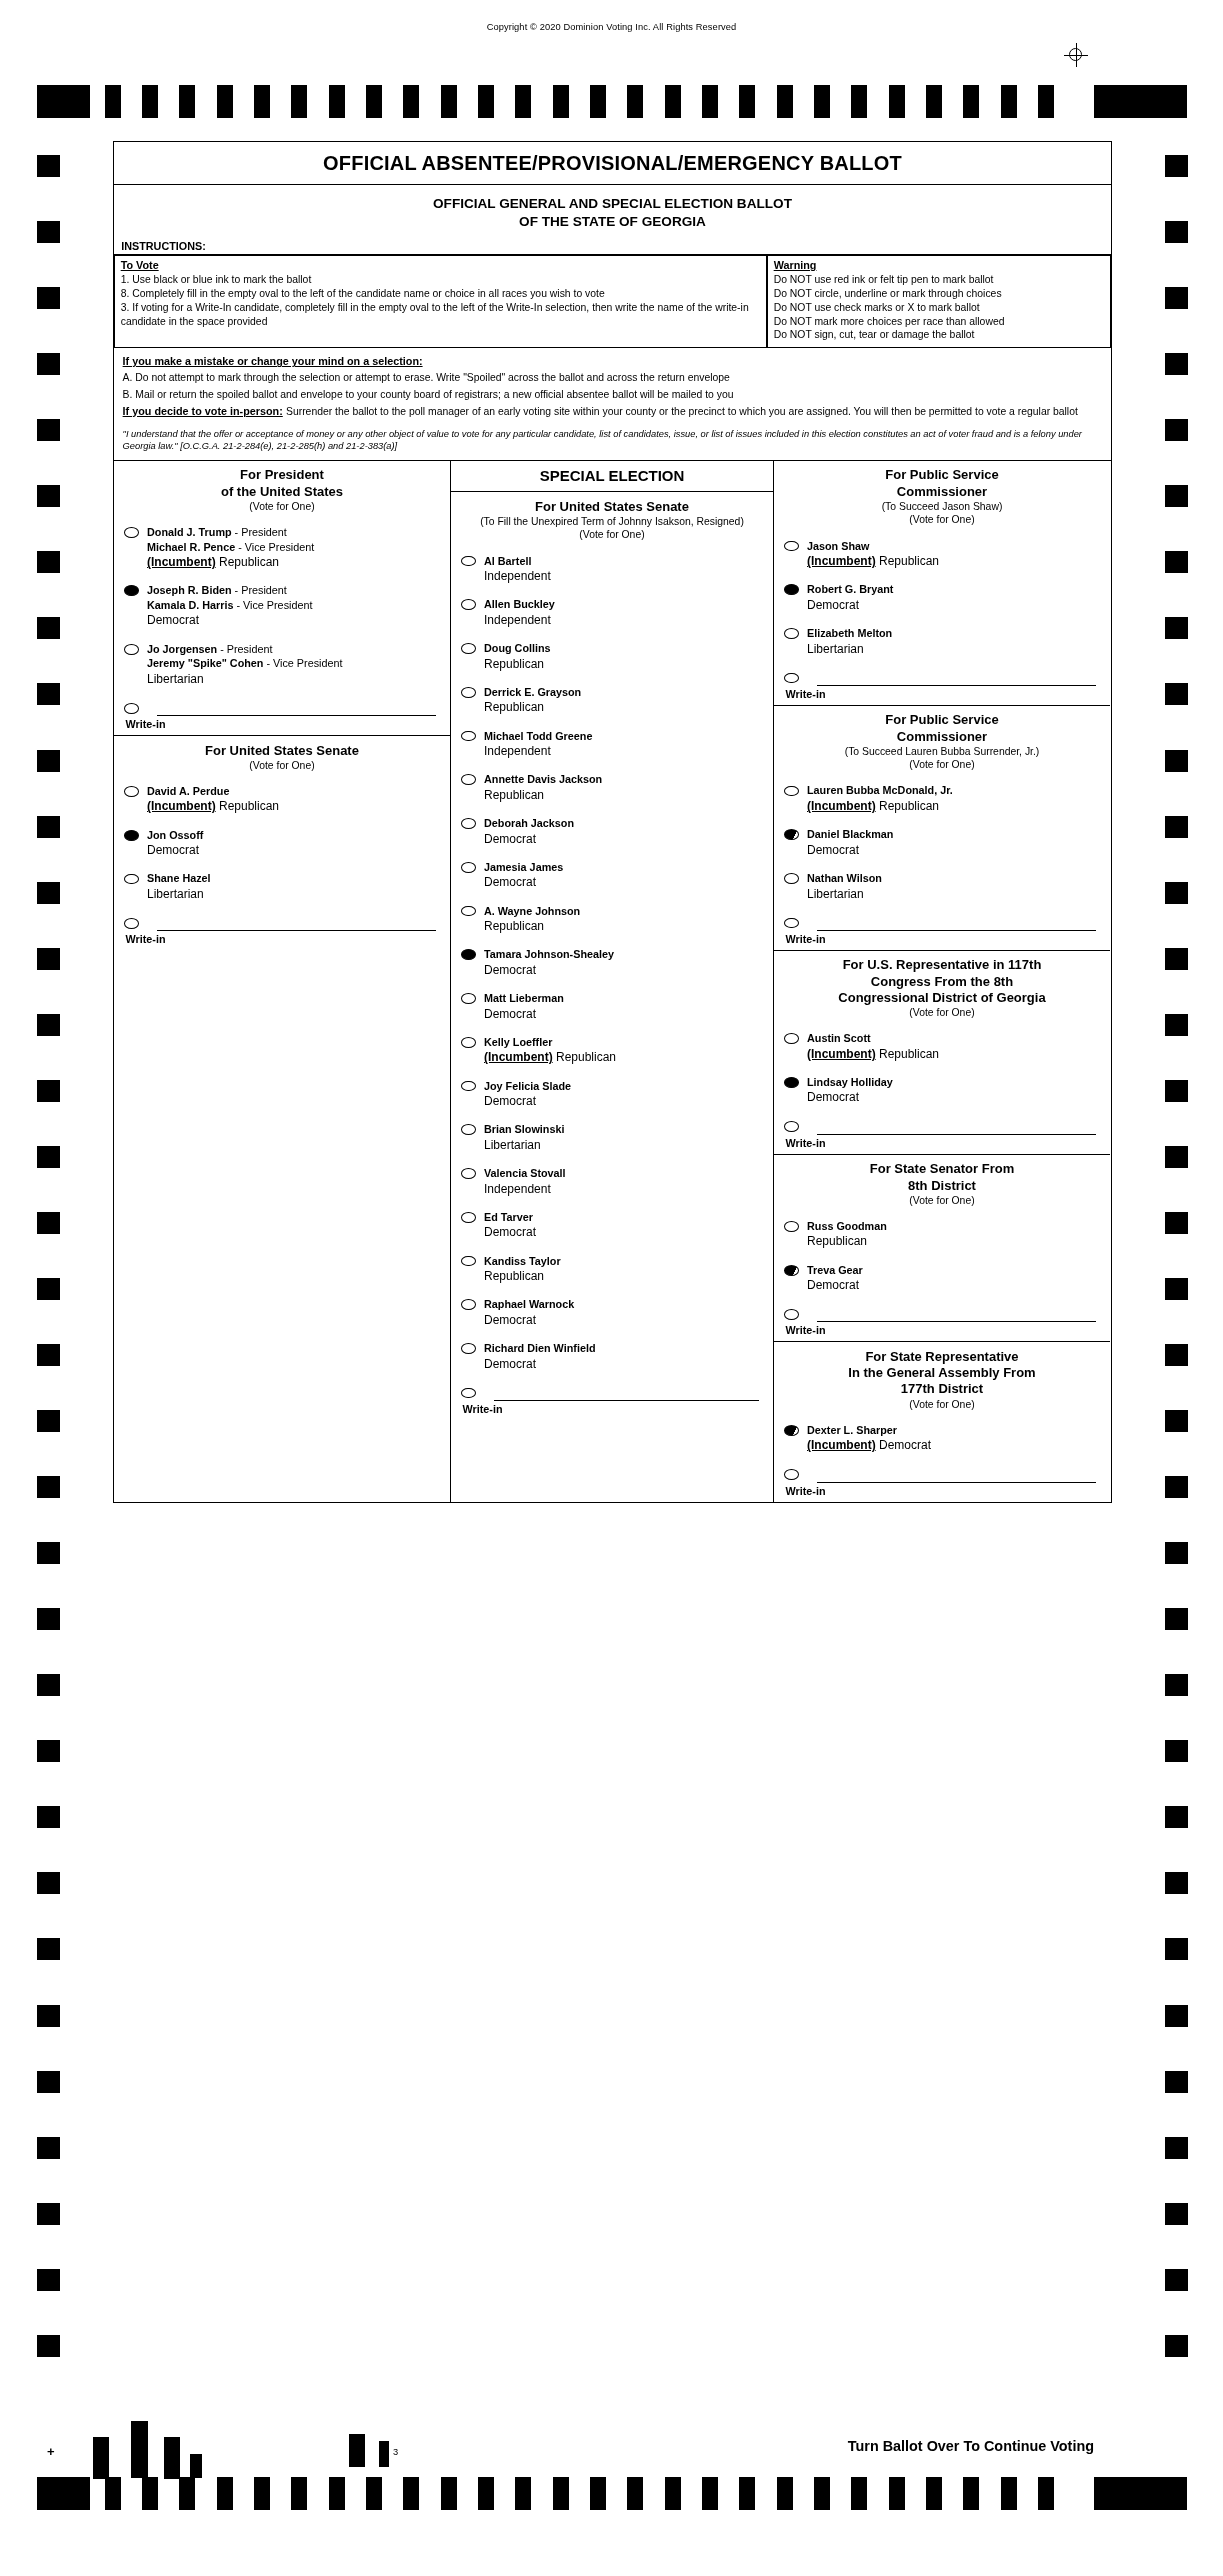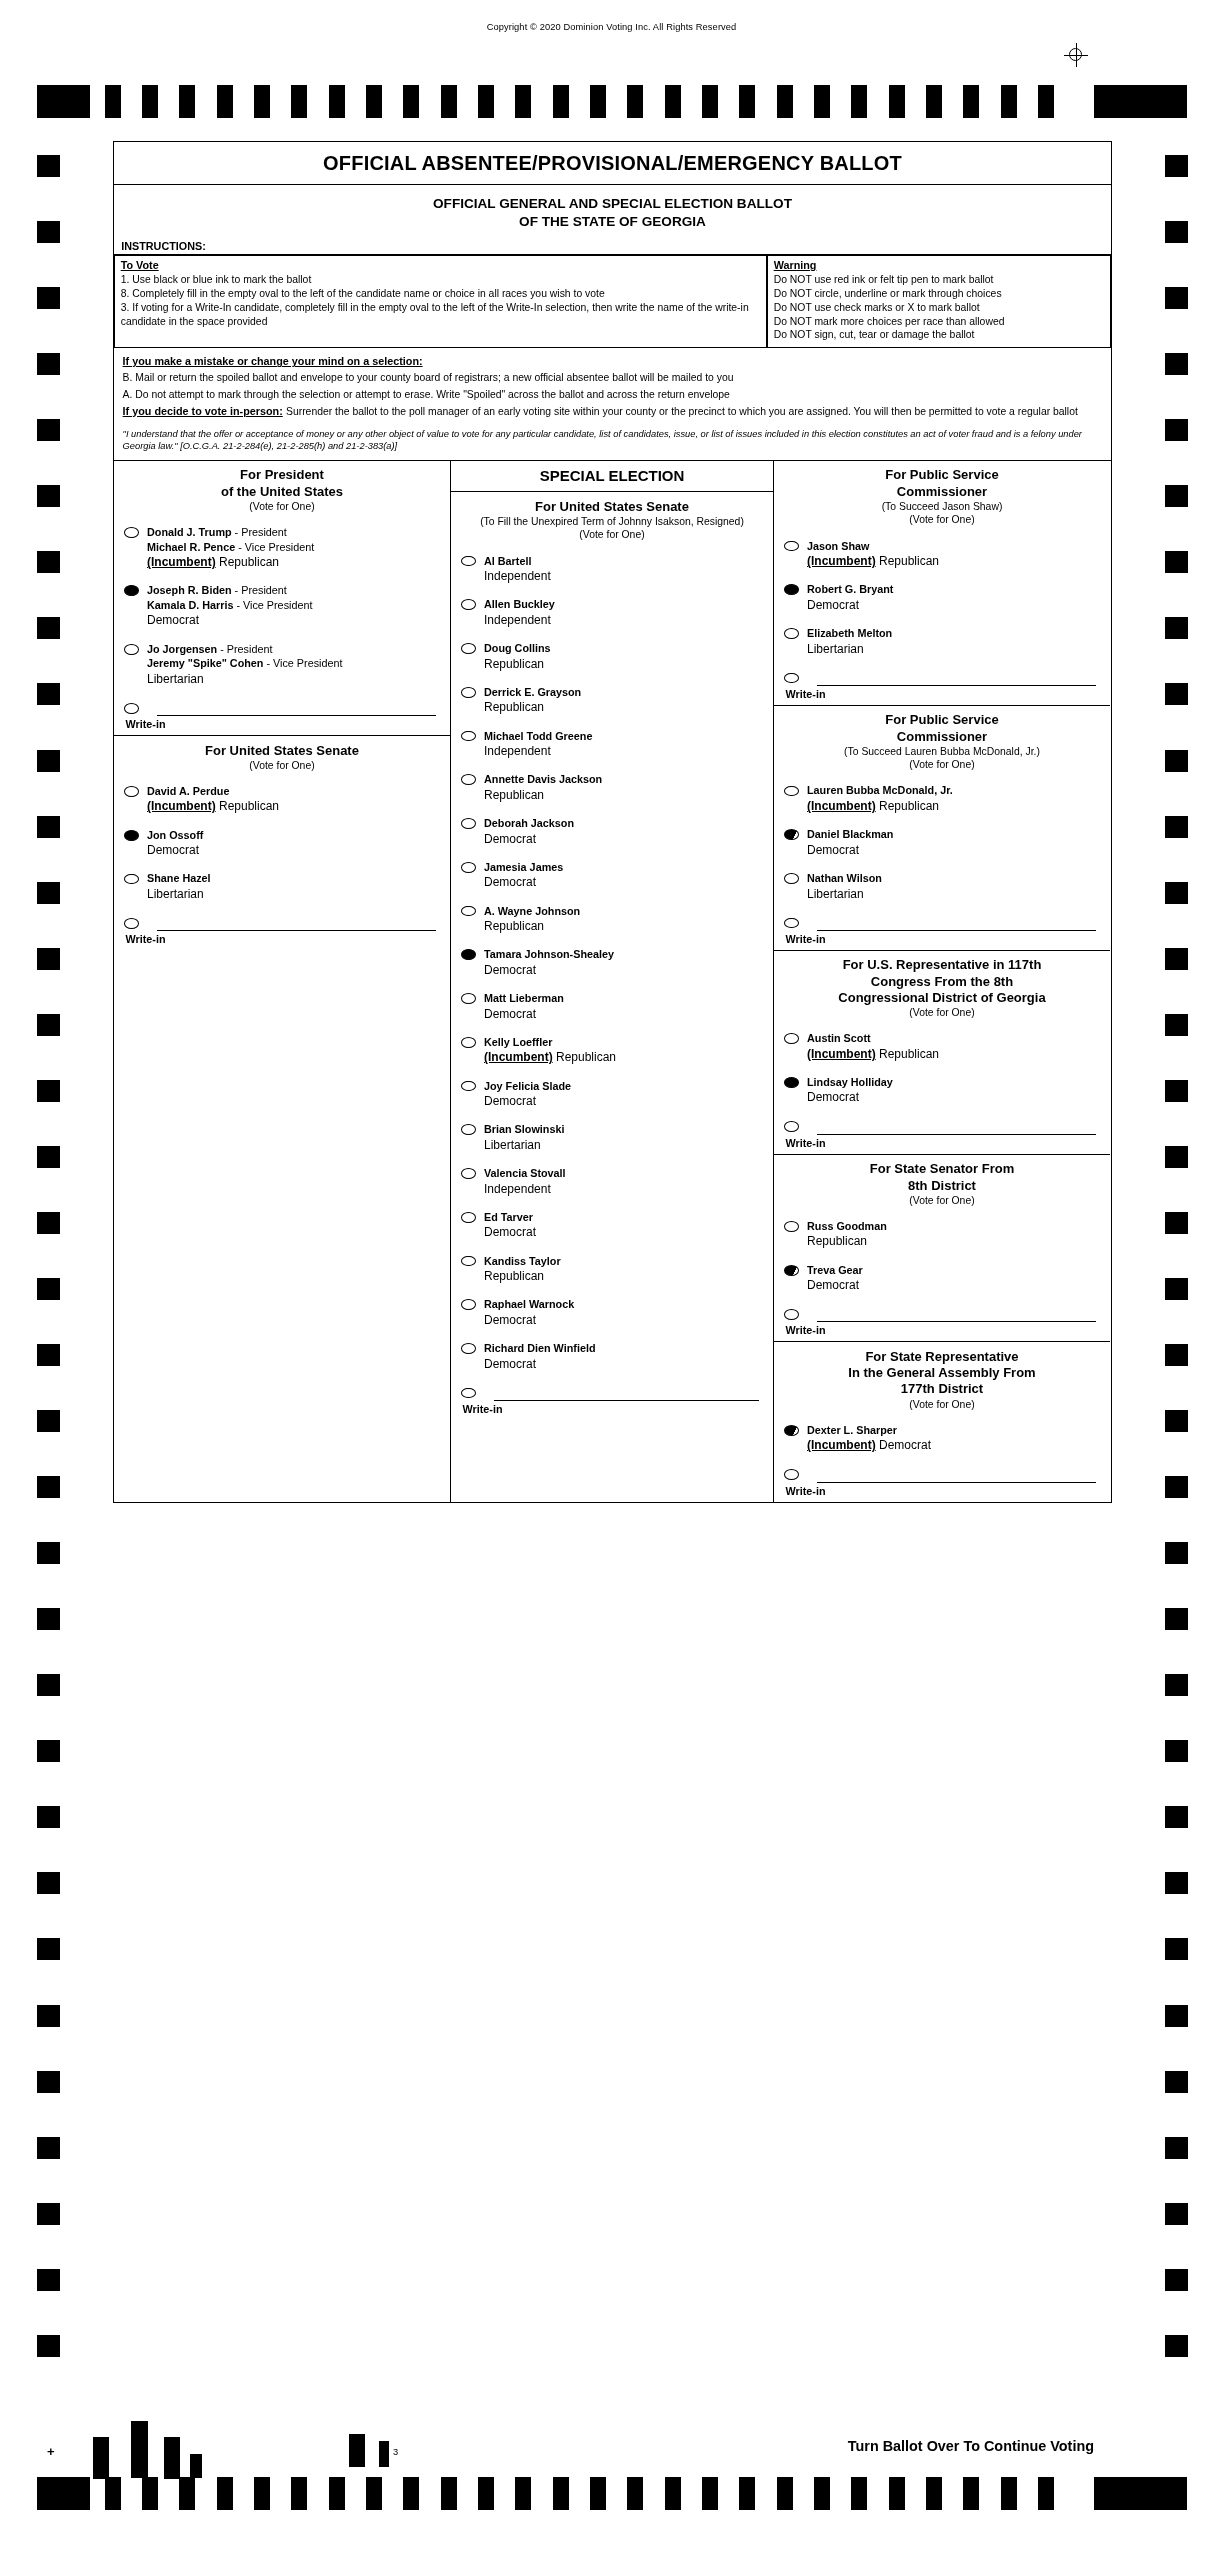--- a/index.html
+++ b/index.html
@@ -247,22 +247,22 @@
         <div class="instr-line">Do NOT use red ink or felt tip pen to mark ballot</div>
         <div class="instr-line">Do NOT circle, underline or mark through choices</div>
         <div class="instr-line">Do NOT use check marks or X to mark ballot</div>
         <div class="instr-line">Do NOT mark more choices per race than allowed</div>
         <div class="instr-line">Do NOT sign, cut, tear or damage the ballot</div>
       </div>
     </div>
 
     <div class="note-box">
       <div class="note-h">If you make a mistake or change your mind on a selection:</div>
+      <div class="note-p">A. Do not attempt to mark through the selection or attempt to erase.  Write "Spoiled" across the ballot and across the return envelope</div>
       <div class="note-p">B. Mail or return the spoiled ballot and envelope to your county board of registrars; a new official absentee ballot will be mailed to you</div>
-      <div class="note-p">A. Do not attempt to mark through the selection or attempt to erase.  Write "Spoiled" across the ballot and across the return envelope</div>
       <div class="note-h" style="margin-top:8px;display:inline;">If you decide to vote in-person:</div>
       <span class="note-p" style="display:inline;">Surrender the ballot to the poll manager of an early voting site within your county or the precinct to which you are assigned.  You will then be permitted to vote a regular ballot</span>
     </div>
 
     <div class="affirm">"I understand that the offer or acceptance of money or any other object of value to vote for any particular candidate, list of candidates, issue, or list of issues included in this election constitutes an act of voter fraud and is a felony under Georgia law." [O.C.G.A. 21-2-284(e), 21-2-285(h) and 21-2-383(a)]</div>
 
     <div class="cols">
       <div class="col col1" id="col1">
           <div class="contest">
             <div class="c-head">
@@ -430,21 +430,21 @@
             <div class="writein-row">
               <div class="oval"></div>
               <div style="flex:1 1 auto;" class="wi-line"></div>
             </div>
             <div class="wi-label">Write-in</div>
           </div>
           <div class="contest">
             <div class="c-head">
               <div class="c-title">For Public Service</div>
               <div class="c-title">Commissioner</div>
-              <div class="c-sub">(To Succeed Lauren Bubba McDonald, Jr.)</div>
+              <div class="c-sub">(To Succeed Lauren Bubba Surrender, Jr.)</div>
               <div class="c-vote">(Vote for One)</div>
             </div>
             <div class="choice">
               <div class="oval"></div>
               <div class="ctext"><span class="nm">Lauren Bubba McDonald, Jr.</span><br><span class="party"><b class="u">(Incumbent)</b> Republican</span></div>
             </div>
             <div class="choice">
               <div class="oval partial"></div>
               <div class="ctext"><span class="nm">Daniel Blackman</span><br><span class="party">Democrat</span></div>
             </div>

